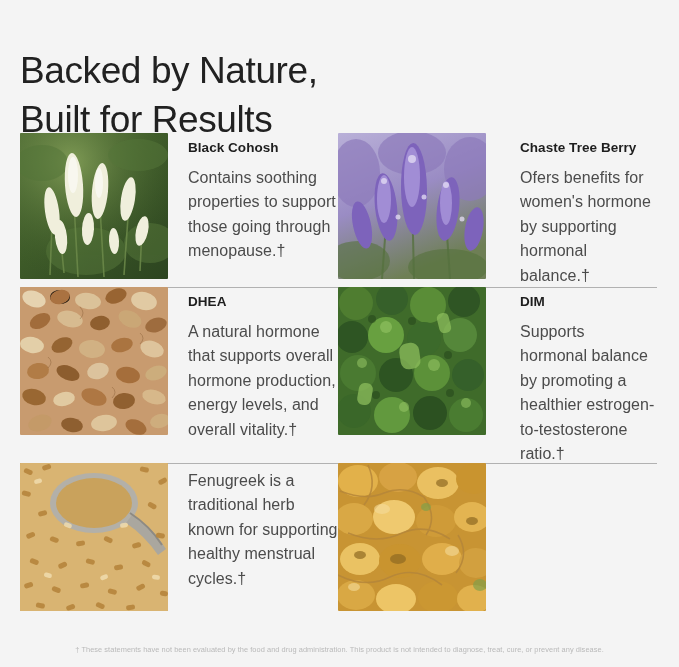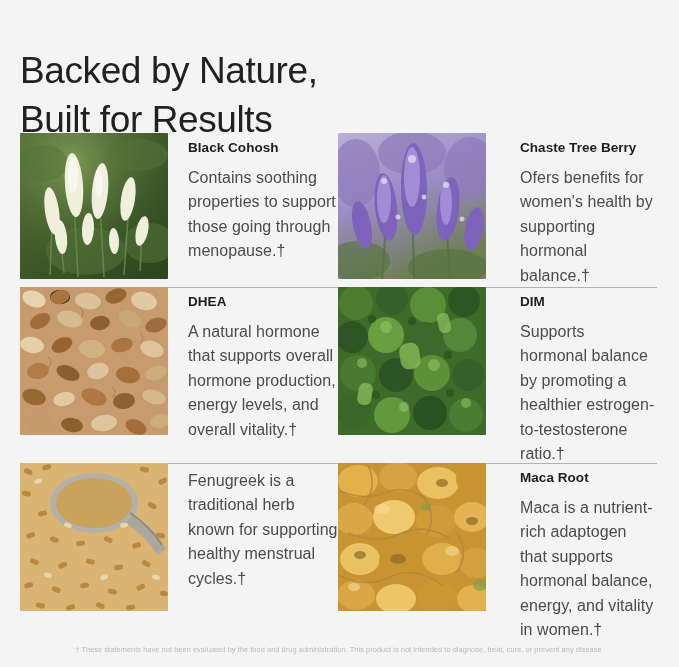--- a/index.html
+++ b/index.html
@@ -233,21 +233,21 @@
                 <circle cx="46" cy="48" r="3"></circle>
               <circle cx="108" cy="52" r="3"></circle>
                 <circle cx="86" cy="64" r="2.5"></circle>
               <circle cx="60" cy="84" r="2.5"></circle>
                 <circle cx="124" cy="86" r="2.5"></circle>
             </g>
           </svg>
         </div>
         <div class="card-text">
           <div class="card-title">Chaste Tree Berry</div>
-          <p class="card-desc">Ofers benefits for women's health by supporting hormonal balance.†</p>
+          <p class="card-desc">Ofers benefits for women's hormone by supporting hormonal balance.†</p>
         </div>
       </div>
     </div>
     <div class="divider divider-1"></div>
 
     <div class="row row-2">
       <div class="card card-col-1">
         <div class="thumb">
           <svg viewBox="0 0 148 148" preserveAspectRatio="none" aria-hidden="true">
             <rect width="148" height="148" fill="#c89b6f"></rect>
@@ -448,24 +448,20 @@
               <ellipse cx="44" cy="46" rx="8" ry="5"></ellipse>
               <ellipse cx="114" cy="88" rx="7" ry="5"></ellipse>
               <ellipse cx="16" cy="124" rx="6" ry="4"></ellipse>
             </g>
             <g fill="#7da04a" opacity="0.65">
               <ellipse cx="142" cy="122" rx="7" ry="6"></ellipse>
               <ellipse cx="88" cy="44" rx="5" ry="4"></ellipse>
             </g>
           </svg>
         </div>
-        <div class="card-text">
-          <div class="card-title">Maca Root</div>
-          <p class="card-desc">Maca is a nutrient-rich adaptogen that supports hormonal balance, energy, and vitality in women.†</p>
-        </div>
       </div>
     </div>
 
   </div>
 
   <div class="footer">† These statements have not been evaluated by the food and drug administration. This product is not intended to diagnose, treat, cure, or prevent any disease.</div>
 
 </div>
 
 </body></html>

